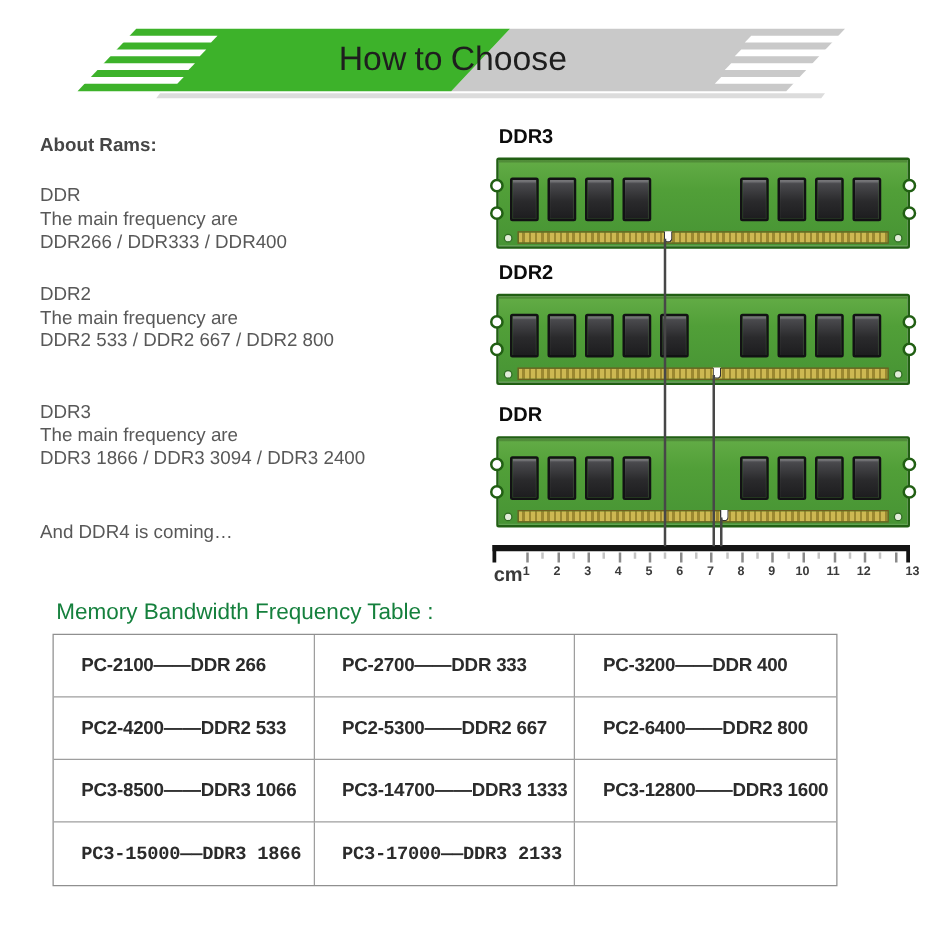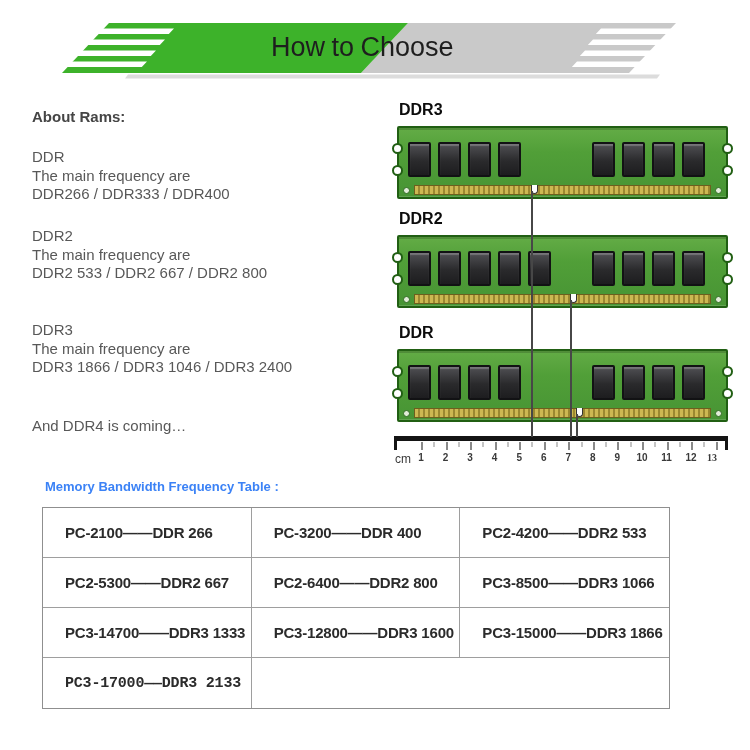--- a/index.html
+++ b/index.html
@@ -50,24 +50,24 @@
 
   
   .ruler{position:absolute;left:394px;top:436px;width:334px;height:34px;}
   .ruler-bar{position:absolute;left:0;top:0;width:334px;height:5px;background:#141414;}
   .ruler-cap{position:absolute;top:0;width:3px;height:14px;background:#141414;}
   .cap-l{left:0}.cap-r{right:0}
   .tick{position:absolute;top:6px;width:2px;height:8px;background:#8a8a8a;}
   .htick{position:absolute;top:6px;width:2px;height:5px;background:#c4c4c4;}
   .tick-label{position:absolute;top:16px;width:20px;text-align:center;
               font-size:10px;font-weight:bold;color:#3a3a3a;}
-  .ruler-unit{position:absolute;left:1px;top:16px;font-size:12px;font-weight:normal;color:#3a3a3a;}
-
-  
-  .freq-title{position:absolute;left:45px;top:479px;font-size:13px;color:#3b82f6;font-weight:bold;}
+  .ruler-unit{position:absolute;left:1px;top:16px;font-size:16px;font-weight:bold;color:#3a3a3a;}
+
+  
+  .freq-title{position:absolute;left:45px;top:479px;font-size:18px;color:#15803d;}
   .freq-table{position:absolute;left:42px;top:507px;width:628px;height:202px;box-sizing:border-box;
               display:grid;grid-template-columns:1fr 1fr 1fr;grid-template-rows:repeat(4,1fr);
               border:1px solid #8f8f8f;background:#fff;}
   .cell{border-right:1px solid #9e9e9e;border-bottom:1px solid #9e9e9e;display:flex;align-items:center;
         padding-left:22px;font-size:15px;font-weight:bold;color:#2b2b2b;letter-spacing:-0.2px;
         white-space:nowrap;overflow:hidden;}
   .cell:nth-child(3n){border-right:none;}
   .cell:nth-child(n+10){border-bottom:none;font-family:Liberation Mono, monospace;}
 </style>
 </head>
@@ -104,21 +104,21 @@
     <div>DDR266 / DDR333 / DDR400</div>
   </div>
   <div class="about-block about-s2">
     <div>DDR2</div>
     <div>The main frequency are</div>
     <div>DDR2 533 / DDR2 667 / DDR2 800</div>
   </div>
   <div class="about-block about-s3">
     <div>DDR3</div>
     <div>The main frequency are</div>
-    <div>DDR3 1866 / DDR3 1046 / DDR3 2400</div>
+    <div>DDR3 1866 / DDR3 3094 / DDR3 2400</div>
   </div>
   <div class="about-footer">And DDR4 is coming…</div>
 
   <div class="module-label ml-0">DDR3</div>
   <div class="module-label ml-1">DDR2</div>
   <div class="module-label ml-2">DDR</div>
 
   <div class="module m-0">
     <span class="cut cut-l cut-a"></span>
     <span class="cut cut-l cut-b"></span>
@@ -232,27 +232,28 @@
         <span class="tick" style="left: 247.95px;"></span>
         <span class="htick" style="left: 260.225px;"></span>
         <span class="tick-label" style="left: 237.95px;">10</span>
         <span class="tick" style="left: 272.5px;"></span>
         <span class="htick" style="left: 284.775px;"></span>
         <span class="tick-label" style="left: 262.5px; text-align: center;">11</span>
         <span class="tick" style="left: 297.05px;"></span>
         <span class="htick" style="left: 309.325px;"></span>
         <span class="tick-label" style="left: 287.05px;">12</span>
         <span class="tick" style="left: 321.6px;"></span>
-        <span class="tick-label" style="left: 308px; font-family: Liberation Serif, serif;">13</span>
+        <span class="tick-label" style="left: 326px;">13</span>
       </div>
   </div>
 
   <div class="freq-title">Memory Bandwidth Frequency Table :</div>
   <div class="freq-table">
     <div class="cell">PC-2100——DDR 266</div>
+    <div class="cell">PC-2700——DDR 333</div>
     <div class="cell">PC-3200——DDR 400</div>
     <div class="cell">PC2-4200——DDR2 533</div>
     <div class="cell">PC2-5300——DDR2 667</div>
     <div class="cell">PC2-6400——DDR2 800</div>
     <div class="cell">PC3-8500——DDR3 1066</div>
     <div class="cell">PC3-14700——DDR3 1333</div>
     <div class="cell">PC3-12800——DDR3 1600</div>
     <div class="cell">PC3-15000——DDR3 1866</div>
     <div class="cell">PC3-17000——DDR3 2133</div>
   </div>

